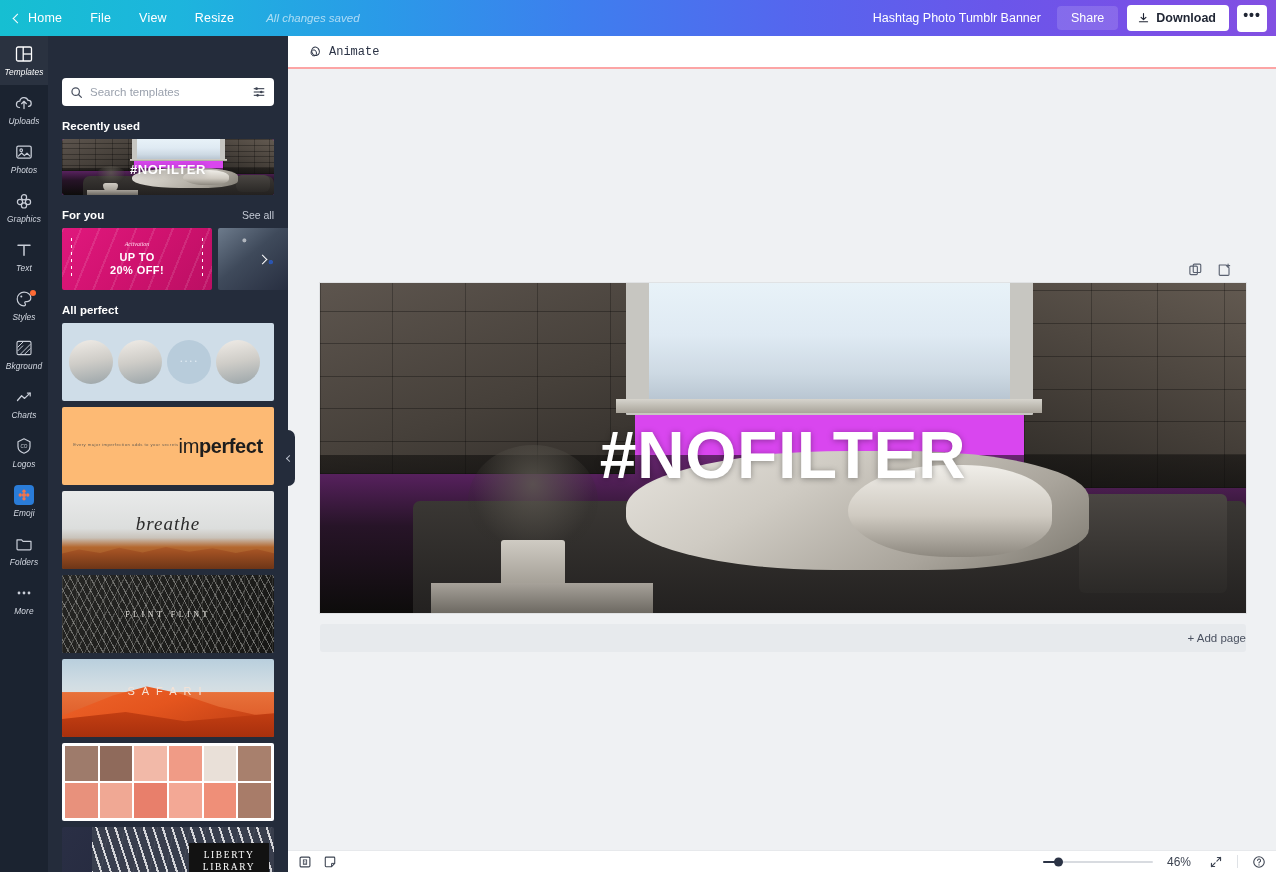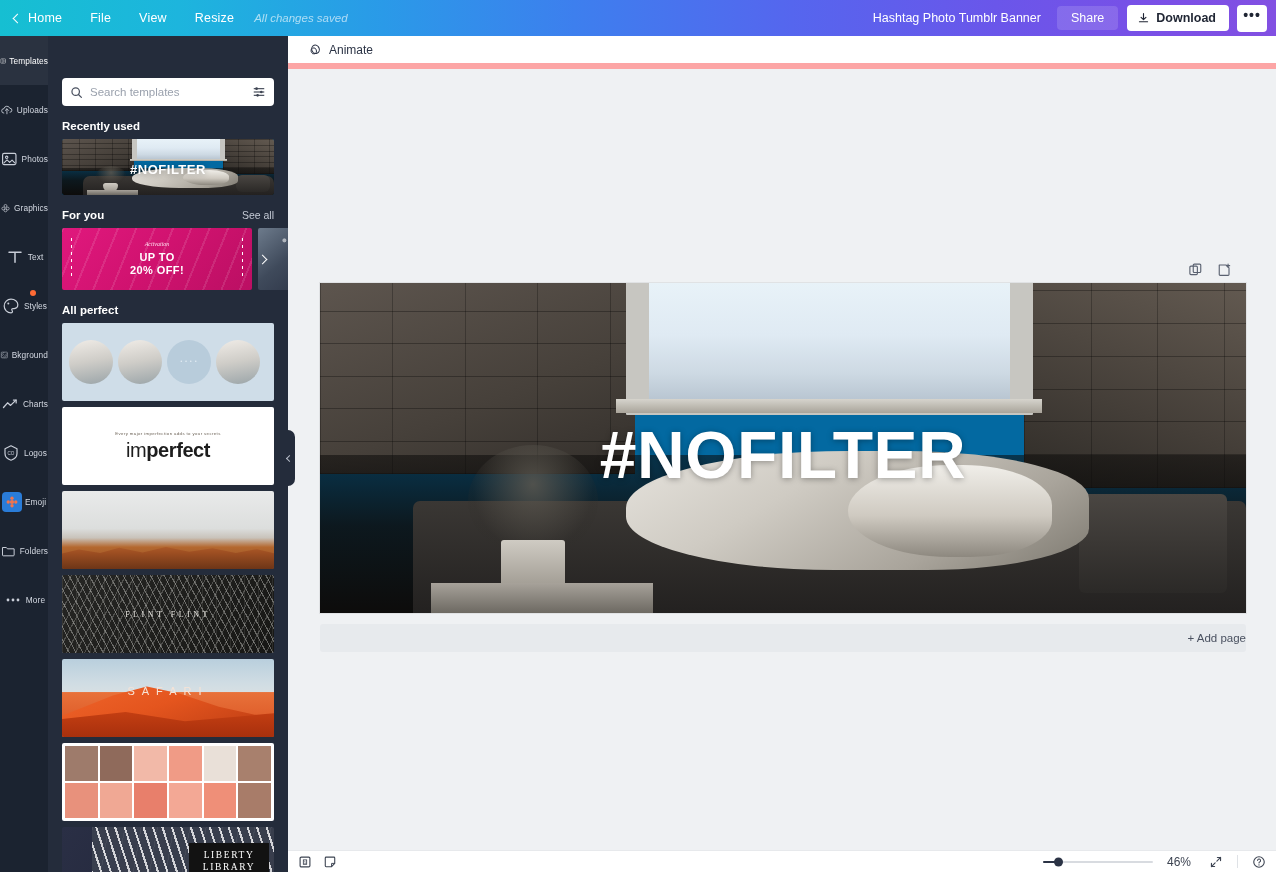--- a/index.html
+++ b/index.html
@@ -25,21 +25,21 @@
     cursor: pointer; white-space: nowrap;
   }
   .hdr-item.home { padding-left: 14px; gap: 7px; }
   .chev-left {
     display: inline-block; width: 7px; height: 7px;
     border-left: 1.6px solid #fff; border-bottom: 1.6px solid #fff;
     transform: rotate(45deg); position: relative; top: 0px;
   }
   .hdr-saved {
     color: rgba(255,255,255,.62); font-size: 11.5px; font-style: italic;
-    margin-left: 6px; white-space: nowrap;
+    margin-left: 18px; white-space: nowrap;
   }
   .hdr-right {
     margin-left: auto; display: flex; align-items: center; gap: 0; padding-right: 9px; height: 36px;
   }
   .doc-title {
     color: #ffffff; font-size: 12.5px; margin-right: 16px; white-space: nowrap;
   }
   .share-btn {
     color: #ffffff; font-size: 12.5px; padding: 5px 14px;
     border-radius: 4px; cursor: pointer; margin-right: 9px;
@@ -57,23 +57,23 @@
     cursor: pointer; font-size: 14px; font-weight: bold; letter-spacing: 1px; line-height: 5px;
     padding-bottom: 5px;
   }
 
   
   .rail {
     position: absolute; left: 0; top: 36px; width: 48px; height: 836px;
     background: #1b2330; z-index: 30;
   }
   .rail-item {
-    width: 48px; height: 49px; display: flex; flex-direction: row;
+    width: 48px; height: 49px; display: flex; flex-direction: column;
     align-items: center; justify-content: center; gap: 3px;
-    cursor: pointer; position: relative; color: #c9ced8;
+    cursor: pointer; position: relative; color: #c9ced8; font-style: italic;
   }
   .rail-item.active { background: #2a3240; }
   .rail-item .ricon { width: 20px; height: 20px; display: block; }
   .rail-item .rlabel { font-size: 8.3px; color: #d4d9e2; letter-spacing: .1px; }
   .rail-item.active .rlabel { color: #ffffff; }
   .rail-badge {
     position: absolute; width: 6px; height: 6px; border-radius: 50%;
     background: #ff6b35; top: 9px; right: 12px;
   }
   .emoji-box {
@@ -108,21 +108,21 @@
 
   .tpl {
     width: 100%; border-radius: 2px; overflow: hidden; position: relative;
     cursor: pointer; display: block;
   }
   .tpl-recent { height: 56px; }
   .results-list { padding: 0 14px; }
   .results-list .tpl { margin-bottom: 6px; height: 78px; }
 
   
-  .scene { position: absolute; inset: 0; background: #0369a1; overflow: hidden; }
+  .scene { position: absolute; inset: 0; background: #d946ef; overflow: hidden; }
   .scene .wall-l { position: absolute; left: 0; top: 0; width: 34%; height: 58%;
     background:
       repeating-linear-gradient(0deg, rgba(0,0,0,.30) 0 1px, transparent 1px 17%),
       repeating-linear-gradient(90deg, rgba(0,0,0,.26) 0 1px, transparent 1px 23%),
       linear-gradient(160deg, #5d554e 0%, #46403a 60%, #332f2b 100%);
   }
   .scene .wall-r { position: absolute; right: 0; top: 0; width: 24%; height: 62%;
     background:
       repeating-linear-gradient(0deg, rgba(0,0,0,.30) 0 1px, transparent 1px 16%),
       repeating-linear-gradient(90deg, rgba(0,0,0,.26) 0 1px, transparent 1px 30%),
@@ -156,21 +156,21 @@
   .scene .nofilter {
     position: absolute; left: 0; right: 0; top: 42%;
     text-align: center; color: #ffffff; font-weight: bold;
     letter-spacing: .5px; line-height: 1;
     text-shadow: 0 1px 6px rgba(0,0,0,.35);
   }
 
   
   .foryou-wrap { padding: 0 14px; position: relative; display: flex; gap: 6px; overflow: hidden; }
   .fy-card { height: 62px; border-radius: 2px; overflow: hidden; position: relative; flex: 0 0 auto; cursor: pointer; }
-  .fy-1 { width: 190px;
+  .fy-1 { width: 150px;
     background:
       repeating-linear-gradient(112deg, rgba(255,255,255,.11) 0 2px, transparent 2px 17px),
       linear-gradient(135deg, #e0187d 0%, #d0126f 50%, #bb0f63 100%);
   }
   .fy-1 .fy-script { position: absolute; left: 0; right: 0; top: 13px; text-align: center;
     color: #ffd9ec; font-size: 6px; font-style: italic; font-family: "Liberation Serif", serif; }
   .fy-1 .fy-big { position: absolute; left: 0; right: 0; top: 23px; text-align: center;
     color: #ffffff; font-size: 11px; font-weight: bold; line-height: 12.5px; letter-spacing: .4px; }
   .fy-1 .dots-l { position: absolute; left: 9px; top: 10px; bottom: 10px; width: 1px;
     background: repeating-linear-gradient(180deg, #ffffff 0 3px, transparent 3px 7px); }
@@ -196,21 +196,21 @@
     width: 44px; height: 44px; border-radius: 50%;
     background: linear-gradient(170deg, #f0ece7 0%, #cfcdc8 48%, #9aa4a8 100%);
   }
   .v-circles .c.c1 { left: 7px; }
   .v-circles .c.c2 { left: 56px; }
   .v-circles .c.c3 { left: 105px; background: #b8ccdb; }
   .v-circles .c.c4 { left: 154px; }
   .v-circles .c3txt { position: absolute; left: 105px; top: 50%; transform: translateY(-50%);
     width: 44px; text-align: center; font-size: 4.5px; color: #e8f0f6; line-height: 6px; letter-spacing: 1px; }
 
-  .v-imperfect { background: #ffffff; display: flex; flex-direction: column;
+  .v-imperfect { background: #fdba74; display: flex; 
     align-items: center; justify-content: center; }
   .v-imperfect .sub { font-size: 4.3px; color: #6a6054; letter-spacing: .4px; margin-bottom: 3px; }
   .v-imperfect .big { font-size: 20px; color: #1d1d1d; letter-spacing: -.4px; font-family: "Liberation Sans", sans-serif; }
   .v-imperfect .big b { font-weight: bold; }
   .v-imperfect .big span { font-weight: 300; }
 
   .v-breathe { background: linear-gradient(180deg, #e9eaea 0%, #dcdedd 48%, #c9c3bb 60%, #b4682f 72%, #8f4a20 100%); }
   .v-breathe .rocks { position: absolute; left: 0; right: 0; bottom: 0; height: 38%;
     background: linear-gradient(180deg, #c06a33 0%, #9e4f22 45%, #6d3517 100%);
     clip-path: polygon(0% 48%, 8% 34%, 18% 46%, 27% 28%, 38% 44%, 49% 26%, 60% 42%, 71% 30%, 82% 46%, 92% 33%, 100% 47%, 100% 100%, 0% 100%);
@@ -259,22 +259,22 @@
     position: absolute; left: 282px; top: 430px; width: 13px; height: 56px;
     background: #242c3b; border-radius: 0 7px 7px 0; z-index: 26;
     display: flex; align-items: center; justify-content: center; cursor: pointer;
   }
   .collapse-handle .ch { width: 5px; height: 5px; border-left: 1.4px solid #b9bfca;
     border-bottom: 1.4px solid #b9bfca; transform: rotate(45deg); margin-left: 2px; }
 
   
   .editor-toolbar {
     position: absolute; left: 288px; top: 36px; width: 988px; height: 33px;
-    background: #ffffff; border-bottom: 6px solid #fca5a5;
-    display: flex; align-items: center; padding-left: 12px; z-index: 20;
+    background: #ffffff; border-bottom: 2px solid #fca5a5;
+    display: flex; align-items: center; padding-left: 12px; z-index: 20; font-family: Liberation Mono, monospace;
   }
   .animate-btn {
     display: flex; align-items: center; gap: 7px; font-size: 12px; color: #2b3345;
     padding: 4px 8px; border-radius: 4px; cursor: pointer;
   }
   .canvas-area {
     position: absolute; left: 288px; top: 69px; width: 988px; height: 803px;
     background: #eff1f3; overflow: hidden;
   }
   .page-tools {
@@ -532,20 +532,21 @@
 
       <div class="tpl v-imperfect">
         <div class="sub">Every major imperfection adds to your secrets</div>
         <div class="big">
           <span>im</span><b>perfect</b>
         </div>
       </div>
 
       <div class="tpl v-breathe">
         <span class="rocks"></span>
+        <div class="word">breathe</div>
       </div>
 
       <div class="tpl v-fern">
         <span class="leaves"></span>
         <div class="word">FLINT  FLINT</div>
       </div>
 
       <div class="tpl v-safari">
         <span class="dune"></span>
           <span class="dune2"></span>

